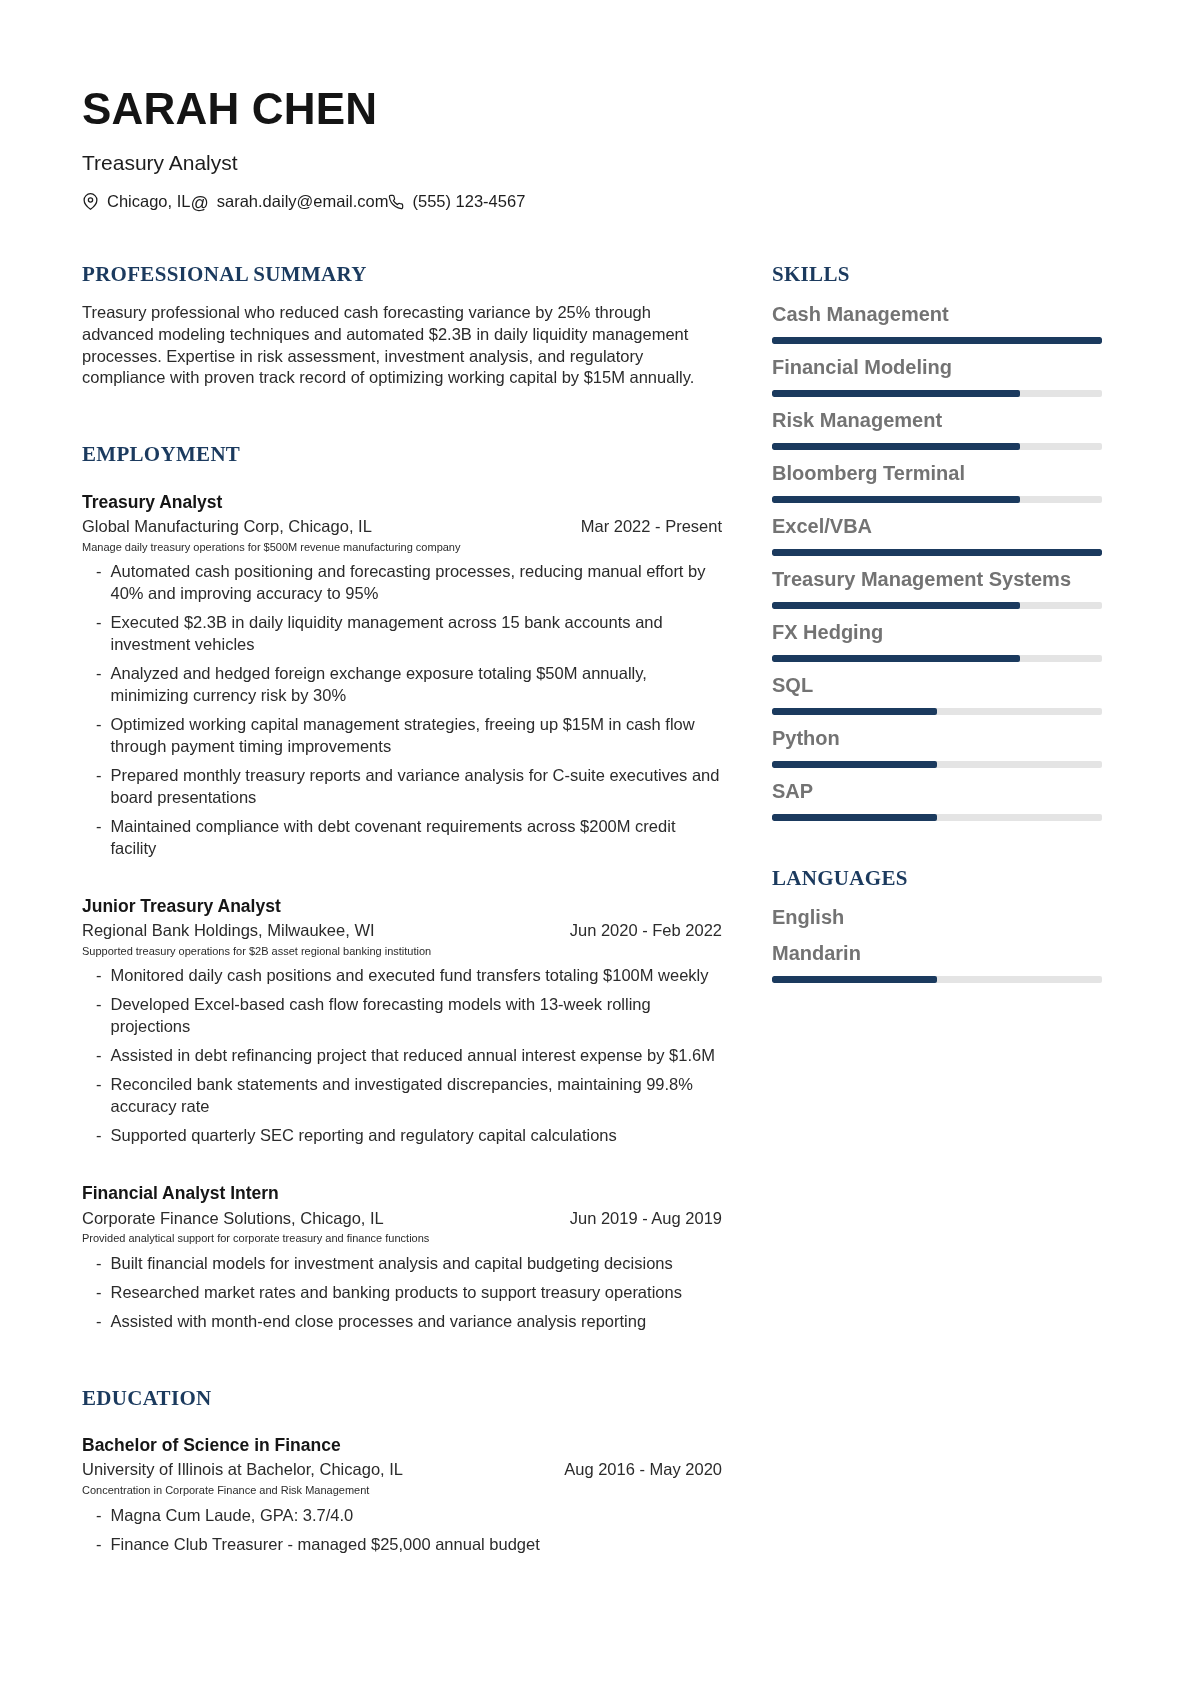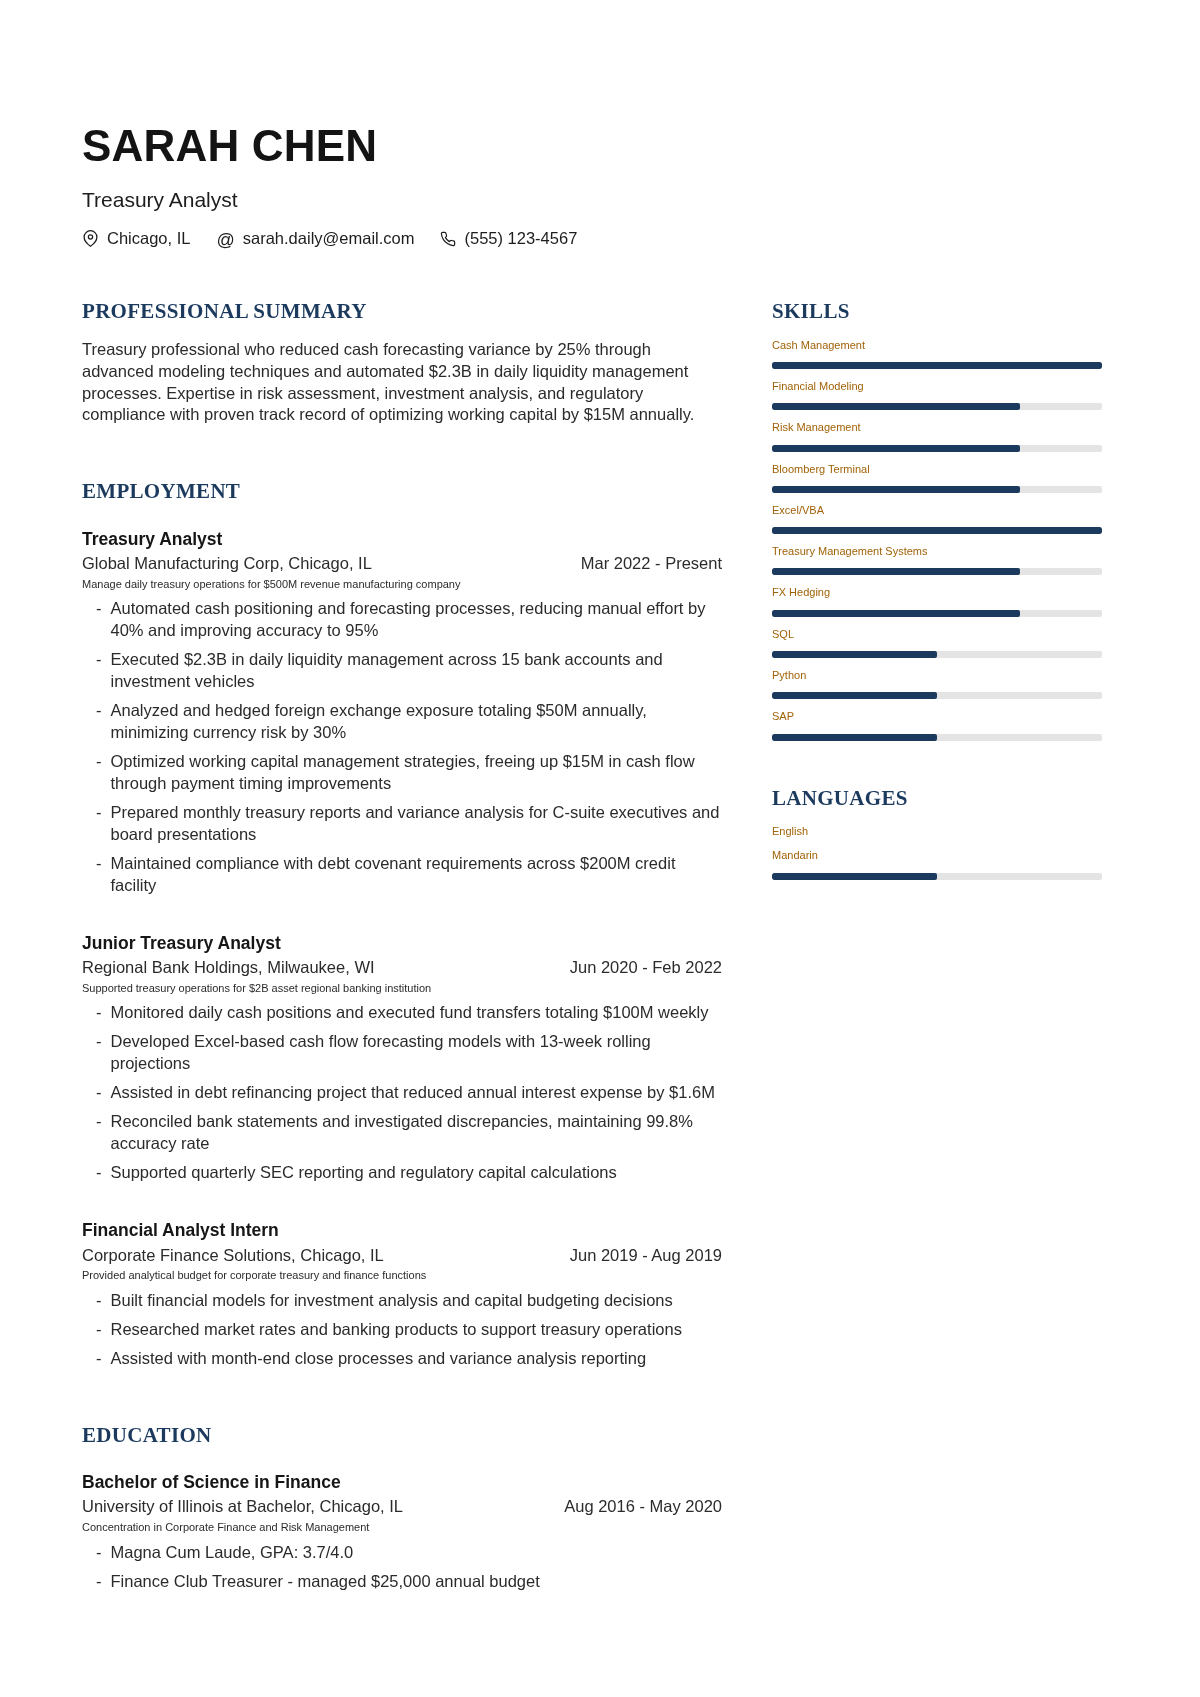--- a/index.html
+++ b/index.html
@@ -4,39 +4,38 @@
 <style>
   * { margin: 0; padding: 0; box-sizing: border-box; }
   html, body { background: #ffffff; }
   body {
     width: 1200px;
     min-height: 1697px;
     font-family: "Liberation Sans", sans-serif;
     color: #2b2b2b;
     -webkit-font-smoothing: antialiased;
   }
-  .page { padding: 86px 42px 60px 82px; margin-top: 37px; }
+  .page { padding: 86px 42px 60px 82px; }
 
   
   .name {
     font-size: 44px;
     font-weight: bold;
     color: #141414;
     line-height: 1.05;
     letter-spacing: 0.2px;
   }
   .headline {
     margin-top: 18px;
     font-size: 21px;
     color: #1d1d1d;
     line-height: 1.2;
   }
   .contact-row {
     display: flex;
-    gap: 26px;
     margin-top: 17px;
     font-size: 16.5px;
     color: #1d1d1d;
   }
   .contact-item { display: flex; align-items: center; gap: 8px; }
   .contact-item svg { display: block; stroke: #1d1d1d; }
   .at-glyph { font-size: 18px; line-height: 1; transform: translateY(1px); }
 
   
   .columns { display: flex; gap: 50px; margin-top: 50px; }
@@ -92,24 +91,25 @@
     margin-bottom: 7px;
     color: #2b2b2b;
   }
   .bullet:last-child { margin-bottom: 0; }
   .bullet::before { content: "-"; flex: 0 0 auto; }
 
   
   .meter-list { margin-top: 12px; }
   .meter-item { margin-bottom: 10px; }
   .meter-name {
-    font-size: 11px;
-    color: #a16207;
+    font-size: 20px;
+    color: #737373;
     line-height: 1.3;
     margin-bottom: 10px;
+    font-weight: bold;
   }
   .bar-track {
     height: 7px;
     width: 100%;
     background: var(--track, #e4e4e4);
     border-radius: 2px;
     overflow: hidden;
   }
   .bar-fill {
     height: 100%;
@@ -231,21 +231,21 @@
                   </div>
                 </div>
             </div>
 
             <div class="entry">
               <div class="entry-title">Financial Analyst Intern</div>
               <div class="entry-subrow">
                 <span>Corporate Finance Solutions, Chicago, IL</span>
                 <span class="entry-dates">Jun 2019 - Aug 2019</span>
               </div>
-              <div class="entry-desc">Provided analytical budget for corporate treasury and finance functions</div>
+              <div class="entry-desc">Provided analytical support for corporate treasury and finance functions</div>
               <div class="bullets">
 
                   <div class="bullet">
                     <span>Built financial models for investment analysis and capital budgeting decisions</span>
                   </div>
 
                   <div class="bullet">
                     <span>Researched market rates and banking products to support treasury operations</span>
                   </div>
 

